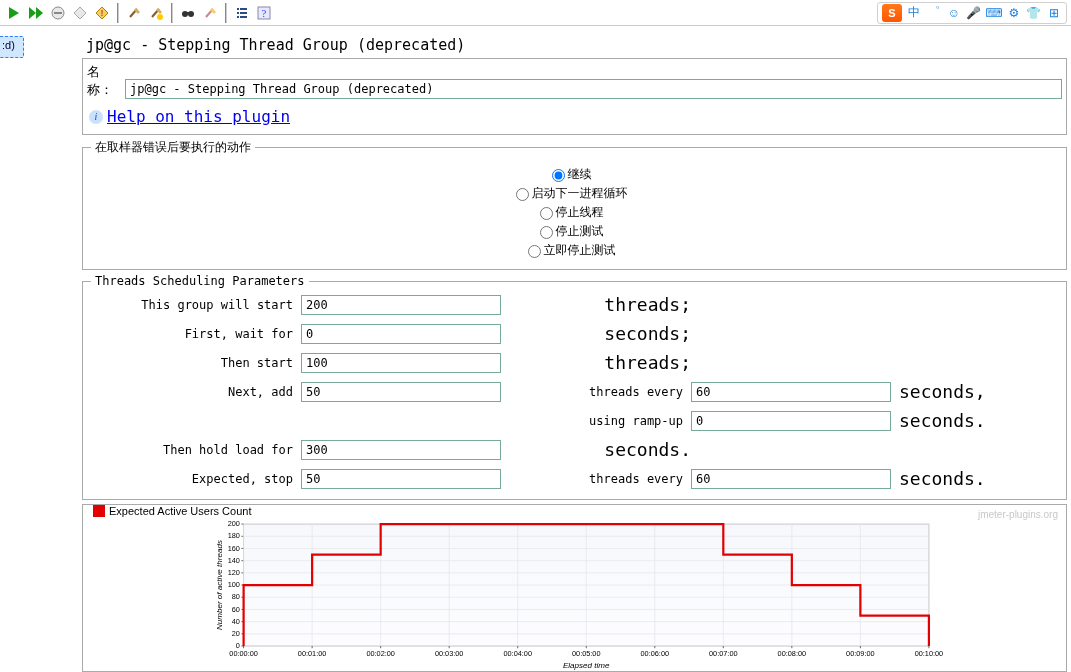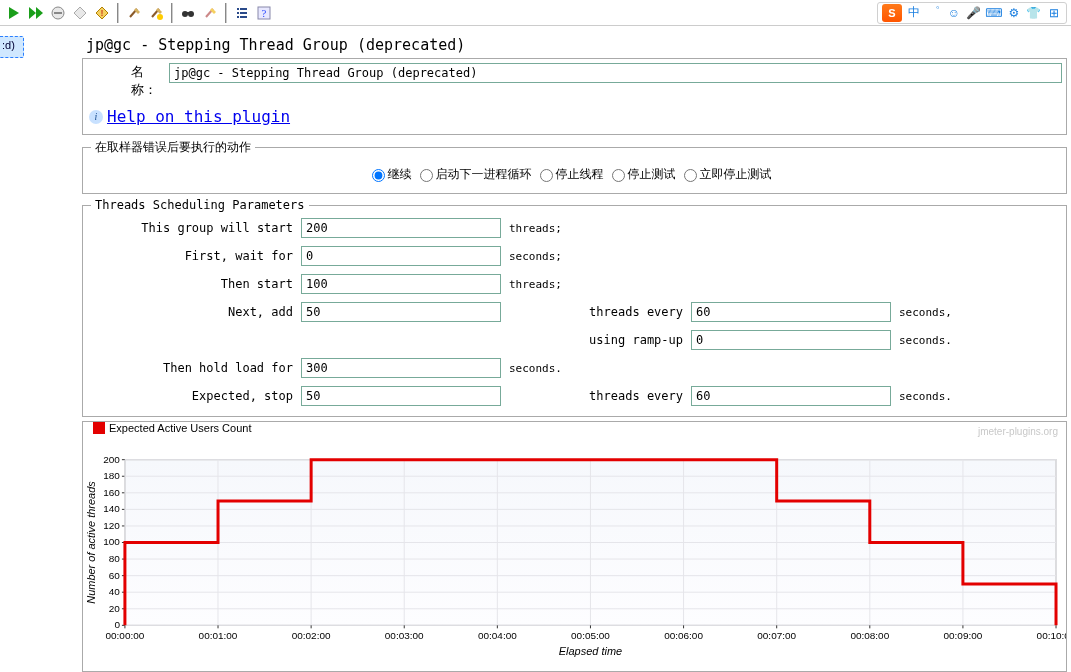--- a/index.html
+++ b/index.html
@@ -16,40 +16,40 @@
 
 
 .left-fragment { position: absolute; left: 0; top: 36px; width: 24px; height: 22px; background: #d0e8ff; border: 1px dashed #2a7fff; border-left: none; border-radius: 0 2px 2px 0; font-size: 11px; padding: 2px 2px; color:#003; }
 
 
 .main { position: absolute; left: 78px; top: 30px; right: 0; bottom: 0; padding: 4px 4px 0 4px; display: flex; flex-direction: column; }
 .title { font-family: "SimSun", monospace; font-size: 15px; padding: 2px 4px; }
 
 
 .header-box { border: 1px solid #aaa; background:#fff; margin-top: 2px; padding: 4px 4px 8px 4px; }
-.header-row { display: flex; align-items: flex-start; margin-bottom: 6px; margin-left: 44px; }
+.header-row { display: flex; align-items: flex-end; margin-bottom: 6px; }
 .header-row .lbl { width: 38px; font-family: SimSun; font-size: 13px; }
 .header-row input { flex: 1; height: 20px; padding: 2px 4px; border: 1px solid #7a9; background:#fff; font-family: "SimSun", monospace; font-size: 12px; }
 .help-row { display: flex; align-items: center; gap: 4px; padding: 2px 0 0 2px; }
 .help-row a { color: #0000ee; font-family: "SimSun",monospace; font-size: 16px; text-decoration: underline; }
 .info-icon { width: 14px; height: 14px; border-radius: 50%; background: #c8e1ff; color: #1a4d8f; font-family: Georgia,serif; font-style: italic; font-size: 10px; display:flex; align-items:center; justify-content:center; }
 
 
 fieldset { border: 1px solid #aaa; margin-top: 4px; padding: 6px 8px 10px 8px; font-family: SimSun; }
 fieldset legend { padding: 0 4px; font-size: 12px; }
 
-.radio-row { display:flex; align-items:center; justify-content:center; gap: 2px; margin-top: 4px; }
+.radio-row { display:flex; align-items:center; justify-content:center; gap: 2px; margin-top: 4px; flex-direction: column; }
 .radio-row label { margin-right: 6px; }
 .radio-row input[type=radio]{ margin-right:3px; vertical-align: middle;}
 
 
 .params fieldset { font-family: "SimSun", monospace; }
 .param-grid { display: grid; grid-template-columns: 210px 200px 190px 200px 70px; row-gap: 8px; align-items: center; }
 .param-grid .r { text-align: right; padding-right: 8px; font-size: 12px; }
-.param-grid .l { text-align: left; padding-left: 8px; font-size: 11px; }
+.param-grid .l { text-align: right; padding-left: 8px; font-size: 18px; }
 .param-grid input { width: 100%; height: 20px; padding: 2px 4px; border: 1px solid #7a9; font-family: "SimSun",monospace; font-size: 12px; }
 
 
 .chartbox { flex: 1; border: 1px solid #aaa; margin-top: 4px; position: relative; background: #fff; overflow:hidden; }
 .legend { position: absolute; top: 0; left: 10px; display:flex; align-items:center; gap:4px; font-size: 11px; font-family: Arial; }
 .legend .swatch { width: 12px; height: 12px; background: #e30000; }
 .watermark { position:absolute; top:4px; right:8px; color:#c8c8c8; font-size:10px; font-family: Arial; }
 .chart-svg { position:absolute; inset:0; }
 </style>
 </head>

